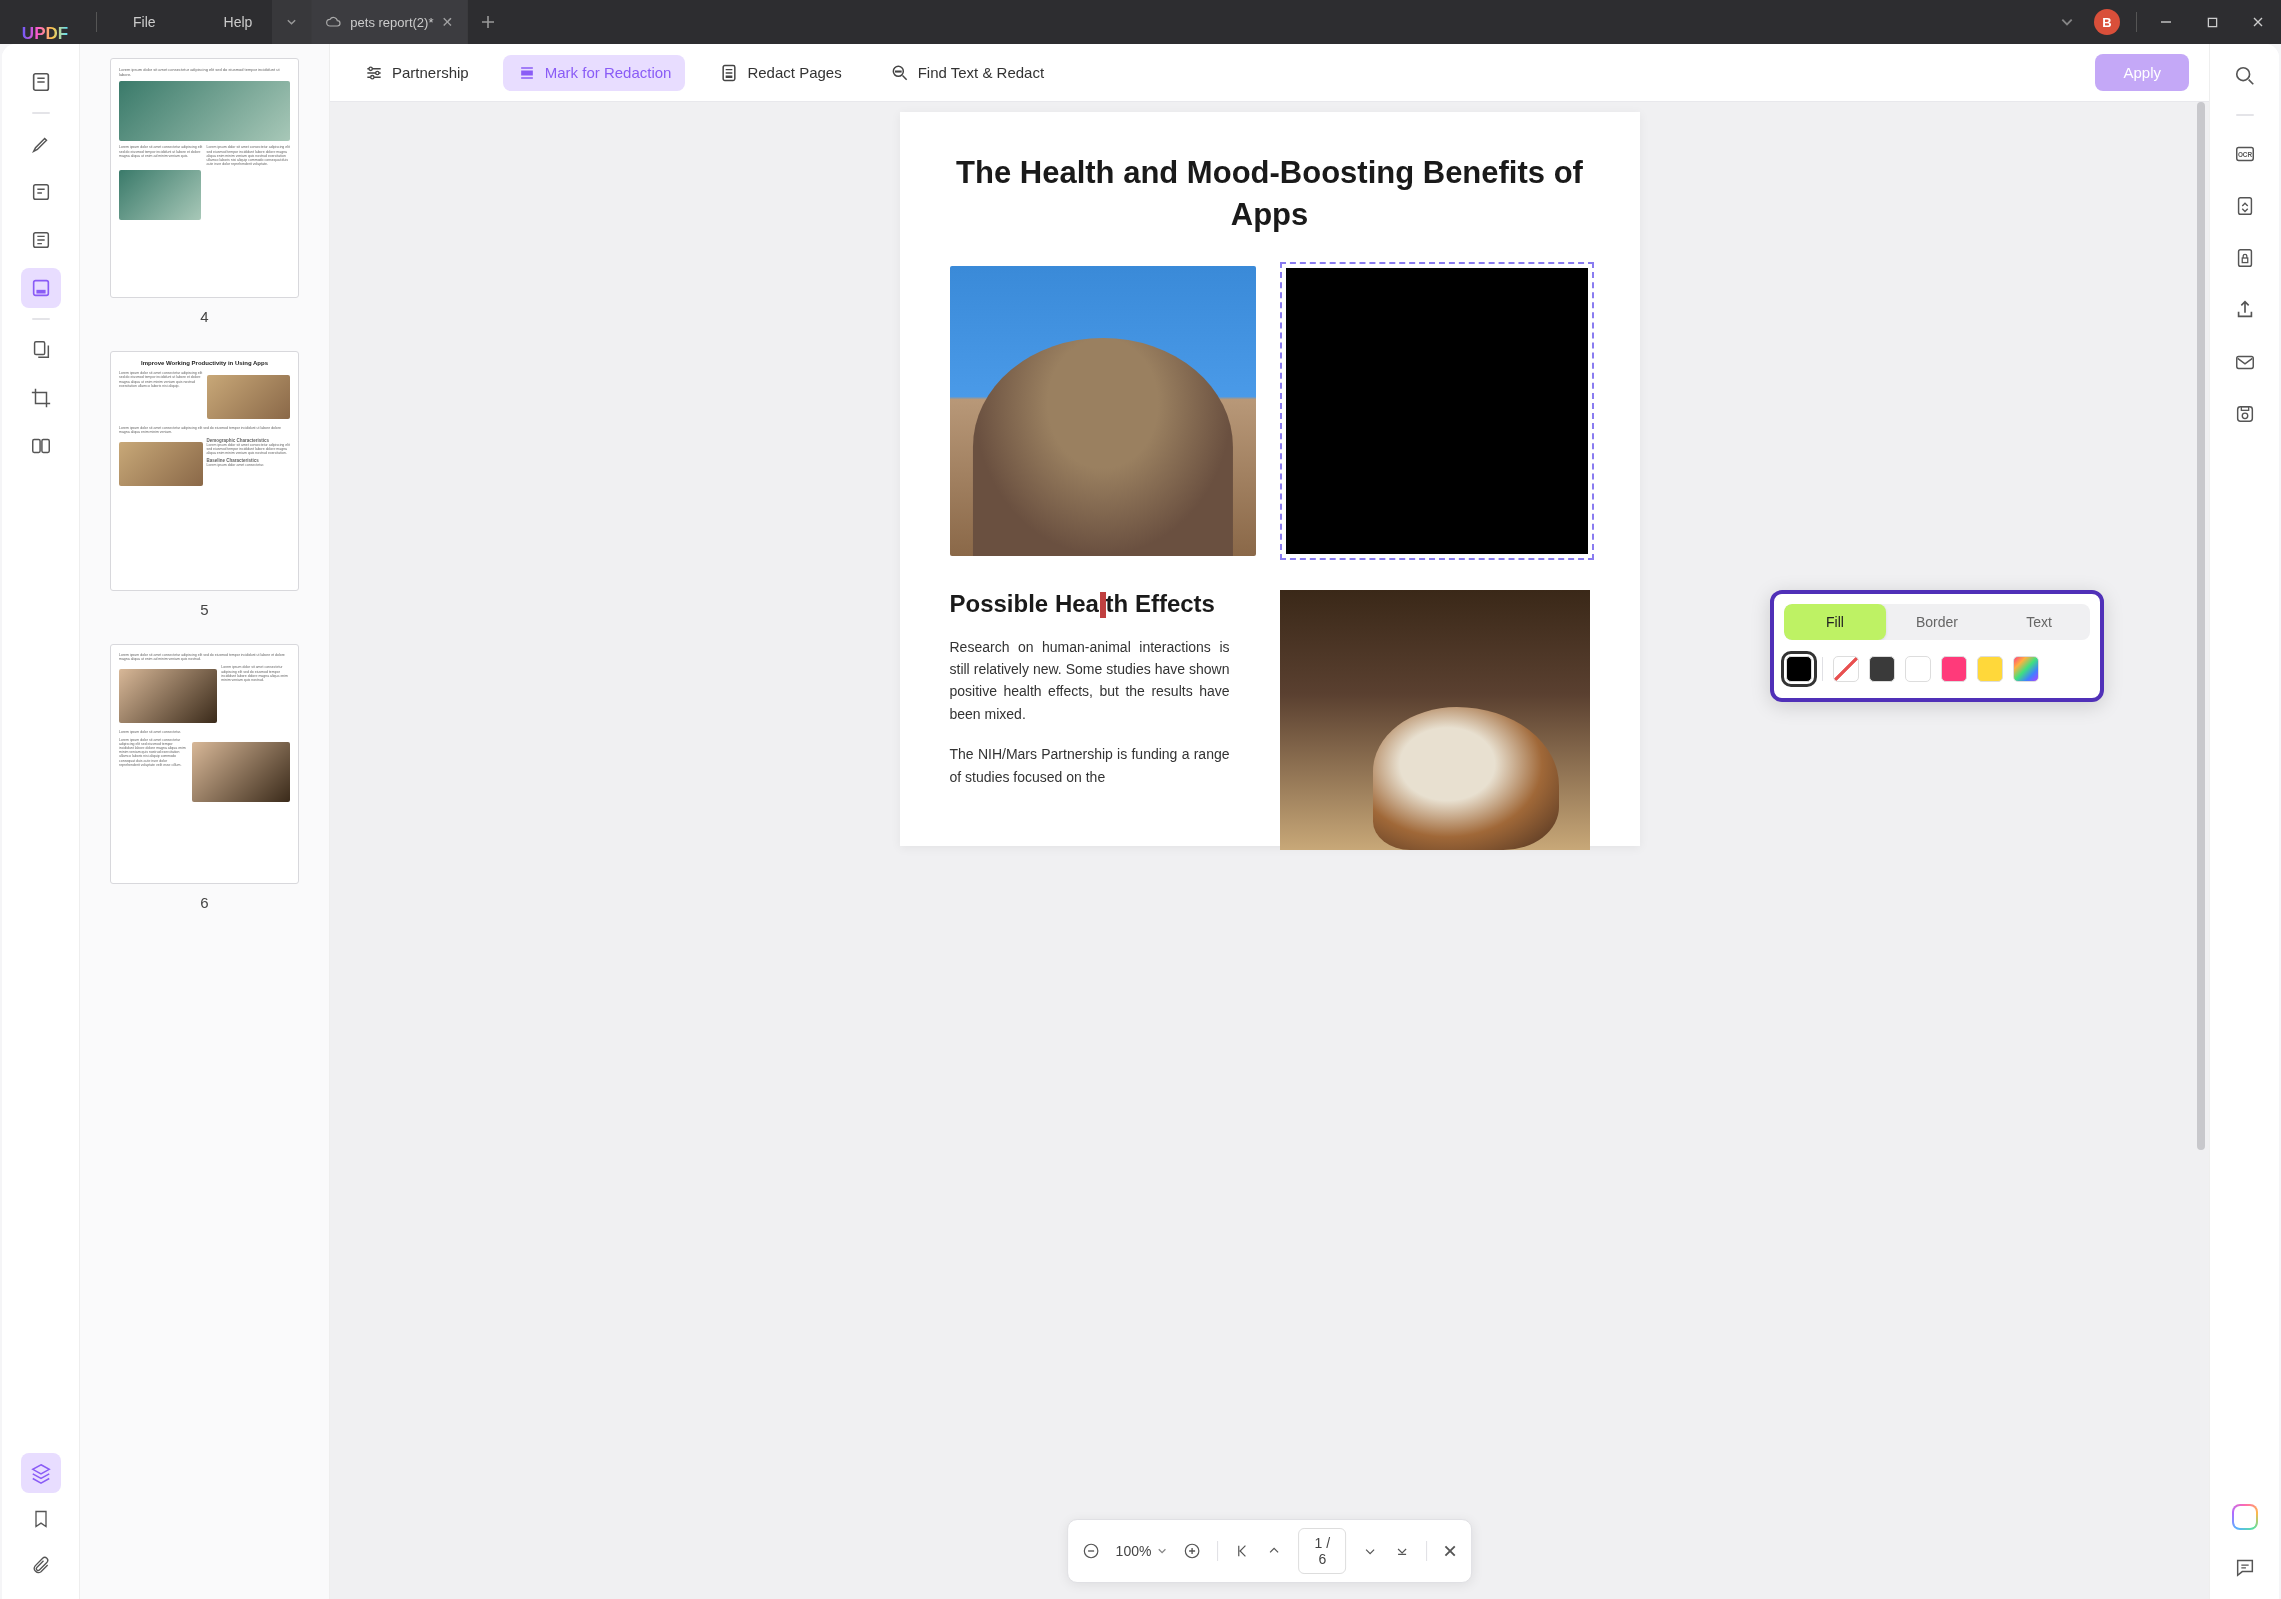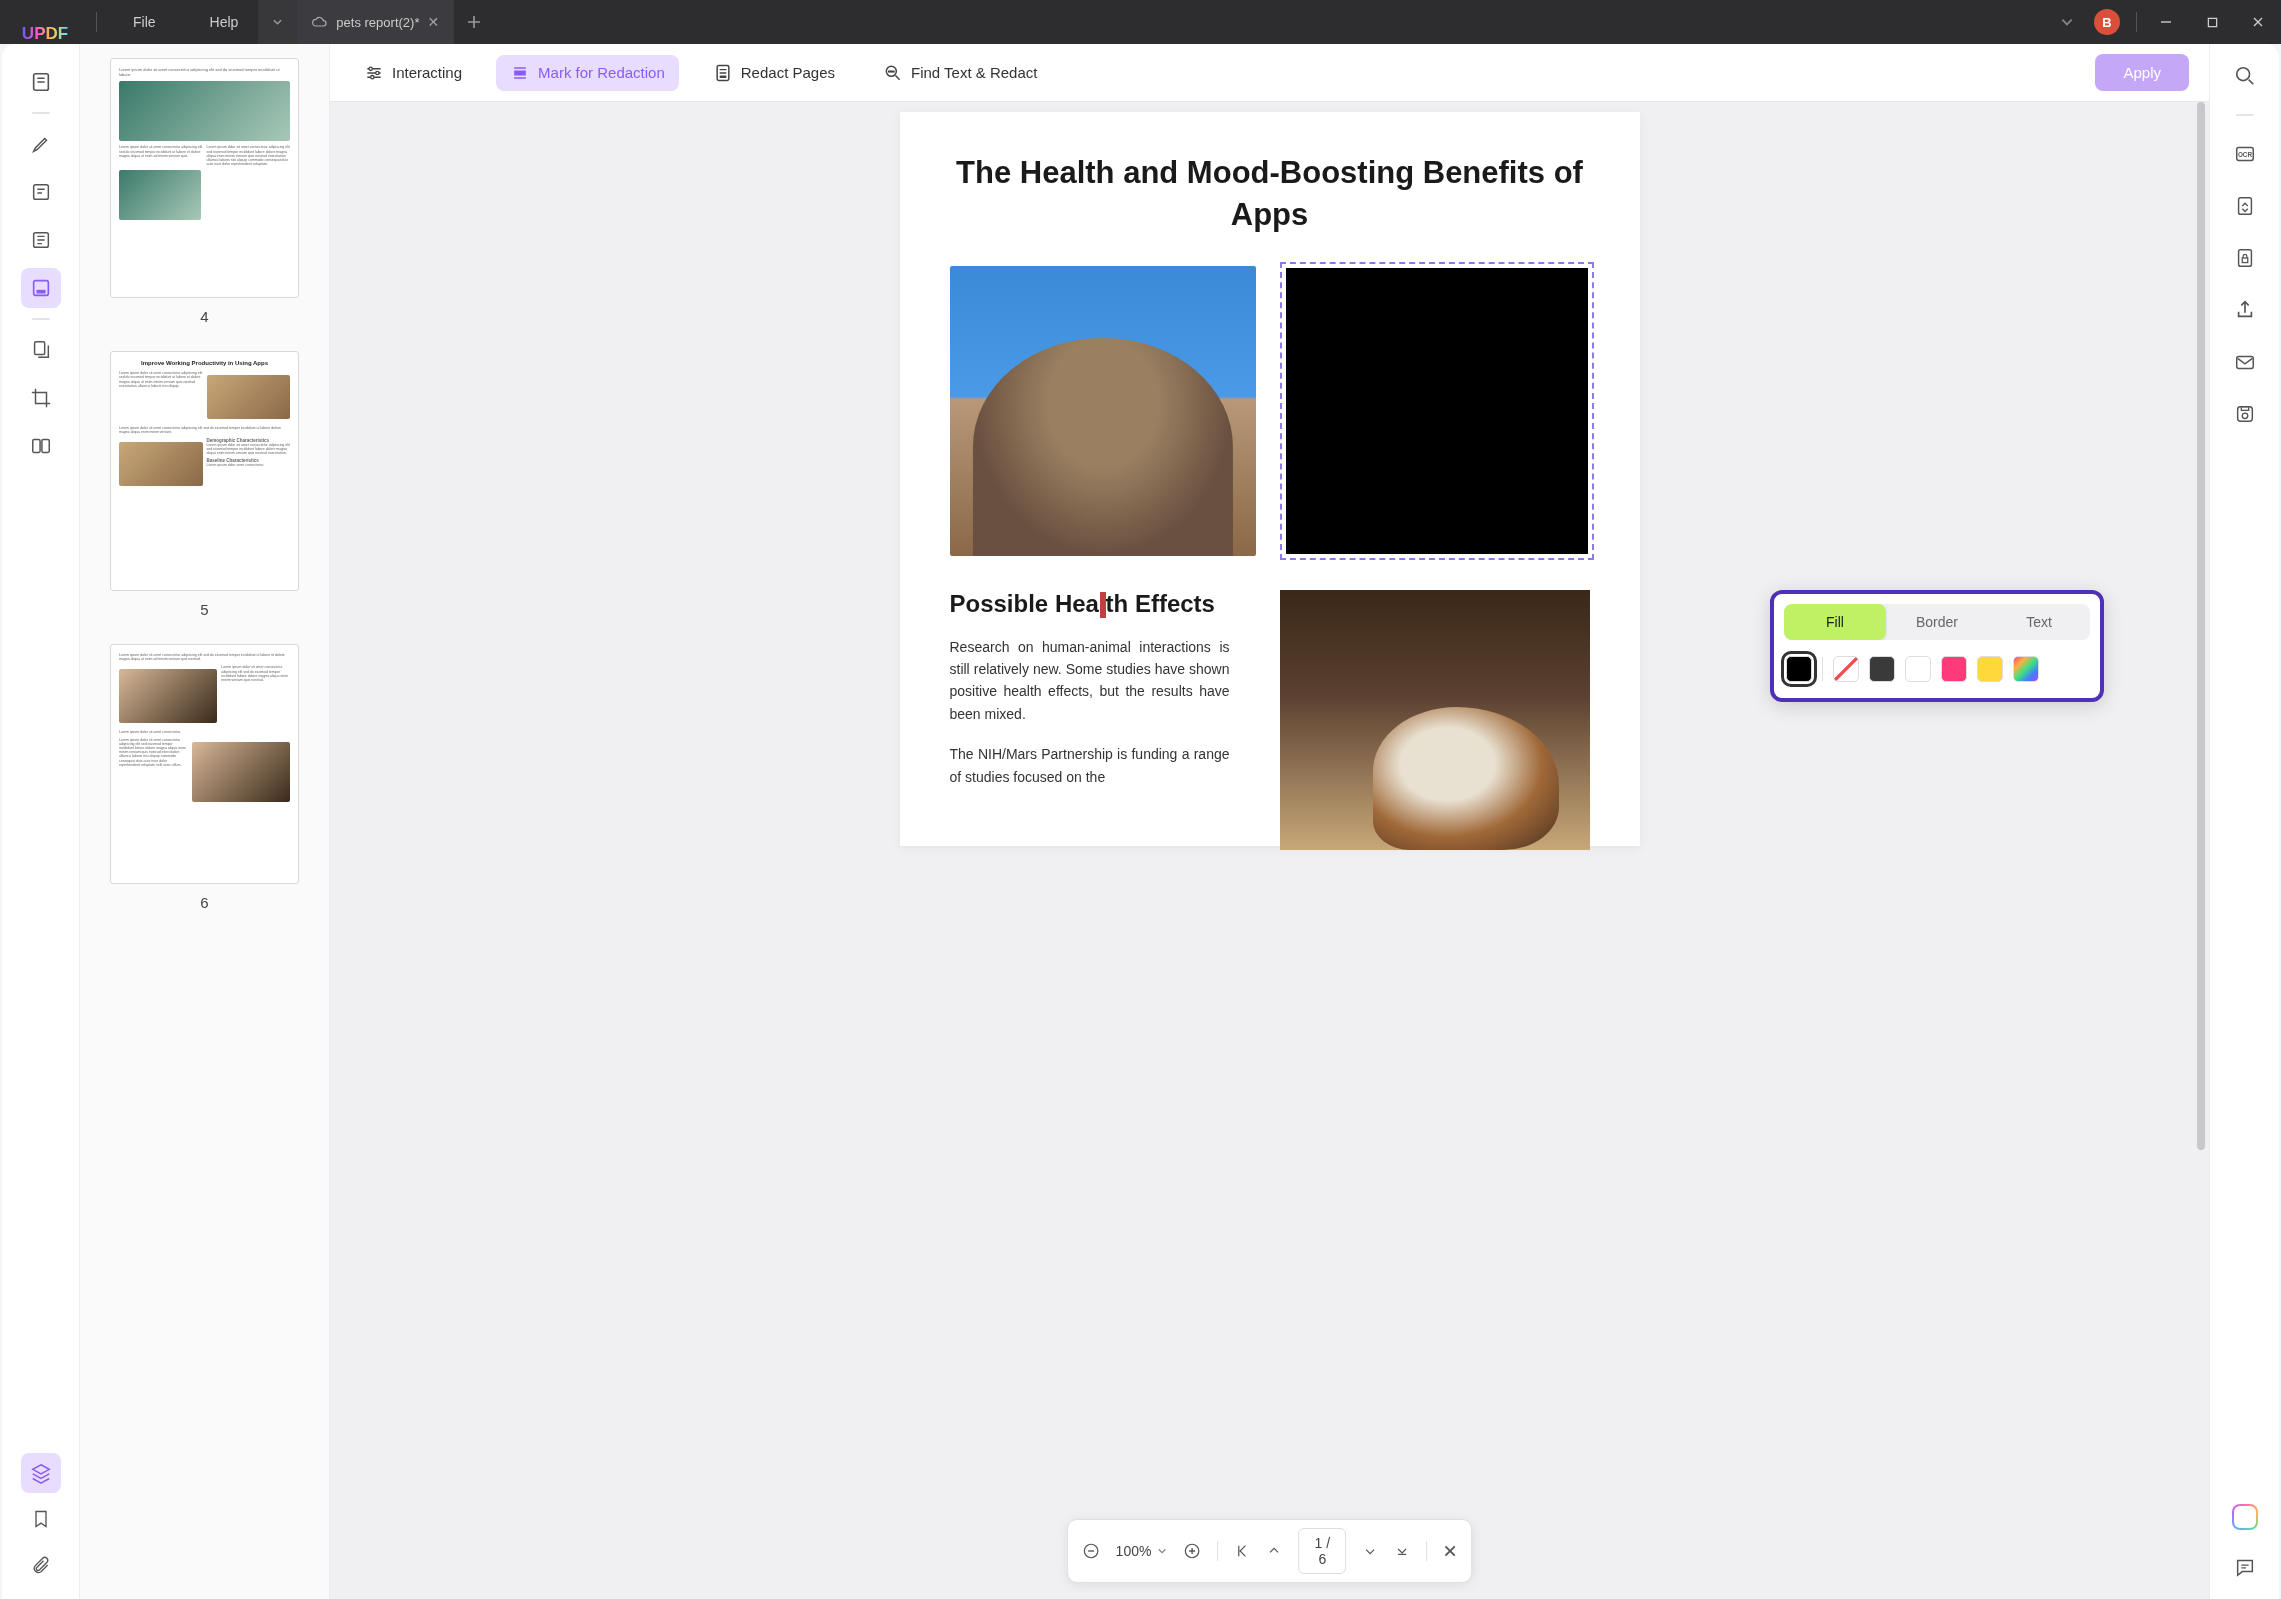--- a/index.html
+++ b/index.html
@@ -2,21 +2,21 @@
 <html><head>
 <meta charset="utf-8">
 <style>
 * { margin: 0; padding: 0; box-sizing: border-box; font-family: -apple-system, BlinkMacSystemFont, "Segoe UI", sans-serif; }
 body { background: #f5f5f7; overflow: hidden; }
 
 
 .titlebar { height: 44px; background: #2d2d30; display: flex; align-items: center; color: #ccc; }
 .logo { width: 90px; display: flex; align-items: center; justify-content: center; margin-top: 24px; }
 .logo-text { font-weight: 700; font-size: 17px; background: linear-gradient(90deg,#6a5af9,#ff5acd,#ffc94a,#58e1ff); -webkit-background-clip: text; background-clip: text; color: transparent; }
-.menu { display: flex; gap: 54px; padding-left: 30px; font-size: 14px; }
+.menu { display: flex; gap: 68px; padding-left: 30px; font-size: 14px; }
 .menu-item { cursor: pointer; }
 .tabs { display: flex; margin-left: 20px; height: 100%; }
 .tab { display: flex; align-items: center; padding: 0 14px; gap: 8px; font-size: 13px; border-right: 1px solid #3a3a3d; position: relative; }
 .tab.blank { width: 40px; justify-content: center; background: #38383b; }
 .tab.active { background: #3c3c40; }
 .tab-close { font-size: 14px; opacity: .7; }
 .tab-add { width: 40px; display:flex; align-items:center; justify-content:center; }
 .win-controls { margin-left: auto; display: flex; align-items: center; gap: 0; }
 .win-ctrl { width: 46px; height: 44px; display: flex; align-items: center; justify-content: center; cursor: pointer; }
 .avatar { width: 26px; height: 26px; border-radius: 50%; background: #d94f3a; color: #fff; display:flex; align-items:center; justify-content:center; font-size: 13px; font-weight:600; margin-right: 10px; }
@@ -277,21 +277,21 @@
 
   <div class="center">
     <div class="toolbar">
       <div class="tbtn">
         <svg viewBox="0 0 24 24">
             <path d="M4 7h16M4 12h16M4 17h16" stroke="#444" stroke-width="1.8"></path>
             <circle cx="8" cy="7" r="2" fill="#fff" stroke="#444" stroke-width="1.6"></circle>
             <circle cx="16" cy="12" r="2" fill="#fff" stroke="#444" stroke-width="1.6"></circle>
             <circle cx="10" cy="17" r="2" fill="#fff" stroke="#444" stroke-width="1.6"></circle>
           </svg>
-        <span>Interacting</span>
+        <span>Partnership</span>
       </div>
       <div class="tbtn active">
         <svg viewBox="0 0 24 24">
             <path d="M5 6h14M5 18h14" stroke="#8a5cf6" stroke-width="2"></path>
             <rect x="5" y="9" width="14" height="6" fill="#8a5cf6"></rect>
           </svg>
         <span>Mark for Redaction</span>
       </div>
       <div class="tbtn">
         <svg viewBox="0 0 24 24">

